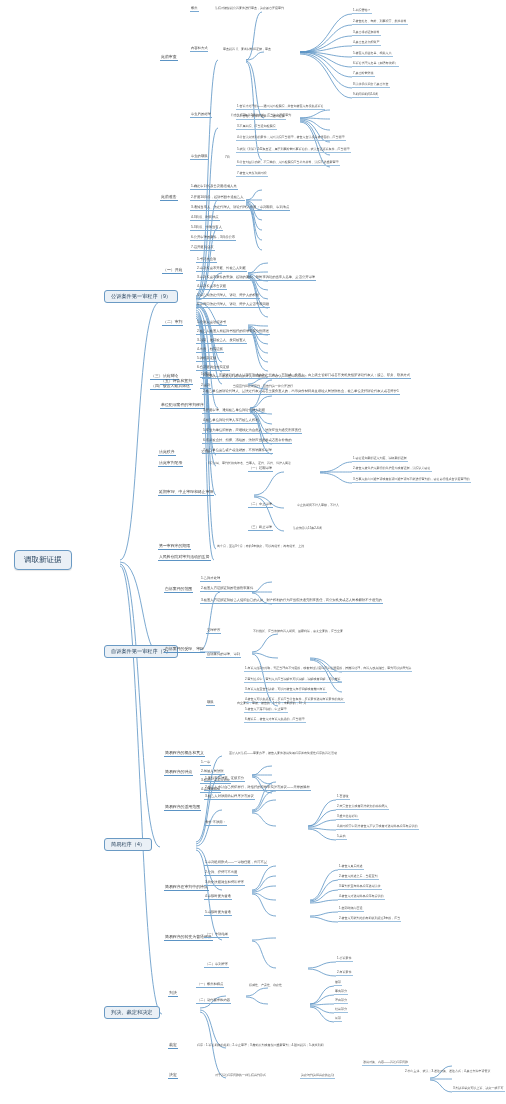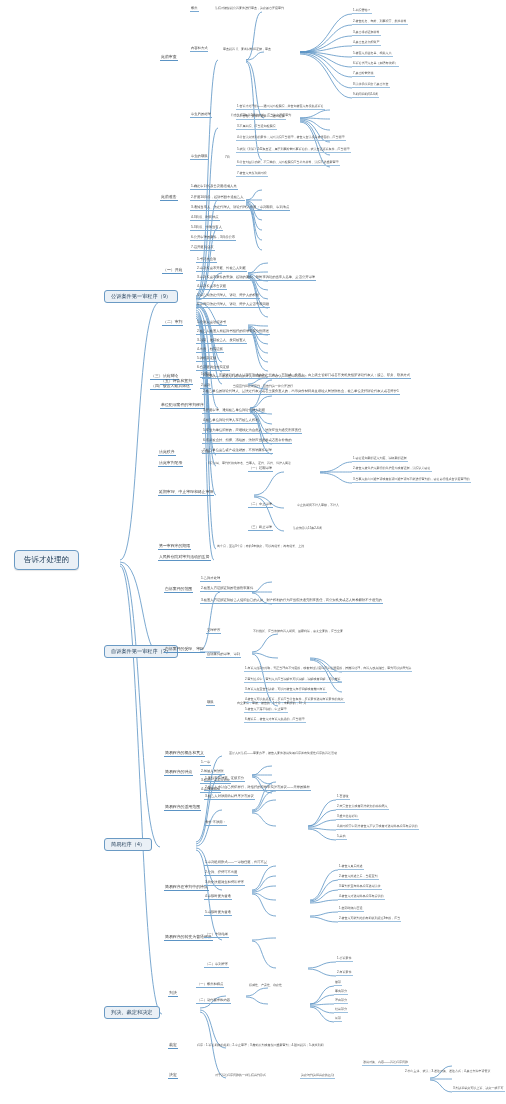--- a/index.html
+++ b/index.html
@@ -182,21 +182,21 @@
     <path d="M310 1004 C 322 1004 320 995 334 995"></path>
     <path d="M310 1005 C 322 1005 320 1004 334 1004"></path>
     <path d="M310 1006 C 322 1006 320 1013 334 1013"></path>
     <path d="M310 1007 C 322 1007 320 1022 334 1022"></path>
 
     <path d="M430 1078 C 442 1078 440 1066 452 1066"></path>
     <path d="M430 1079 C 442 1079 440 1079 452 1079"></path>
     <path d="M430 1080 C 442 1080 440 1092 452 1092"></path>
   </svg>
 
-  <div class="node lvl0" style="left:14px;top:550px;">告诉才处理的</div>
+  <div class="node lvl0" style="left:14px;top:550px;">调取新证据</div>
 
   <div class="node lvl1" style="left:104px;top:290px;">公诉案件第一审程序（9）</div>
 
   <div class="node lvl2" style="left:160px;top:55px;">庭前审查</div>
   <div class="node lvl3" style="left:190px;top:7px;">概念</div>
   <div class="node lvl4 plain" style="left:214px;top:7px;">法院对被提起公诉案件进行审查，决定是否开庭审判</div>
   <div class="node lvl3" style="left:190px;top:47px;">内容和方式</div>
   <div class="node lvl4 plain" style="left:222px;top:48px;">审查起诉书、案卷材料和证据，审查</div>
   <div class="node lvl3" style="left:190px;top:113px;">审查后的处理</div>
   <div class="node lvl4 plain" style="left:230px;top:114px;">符合法院2条第2项规定的，应当决定开庭审判</div>

